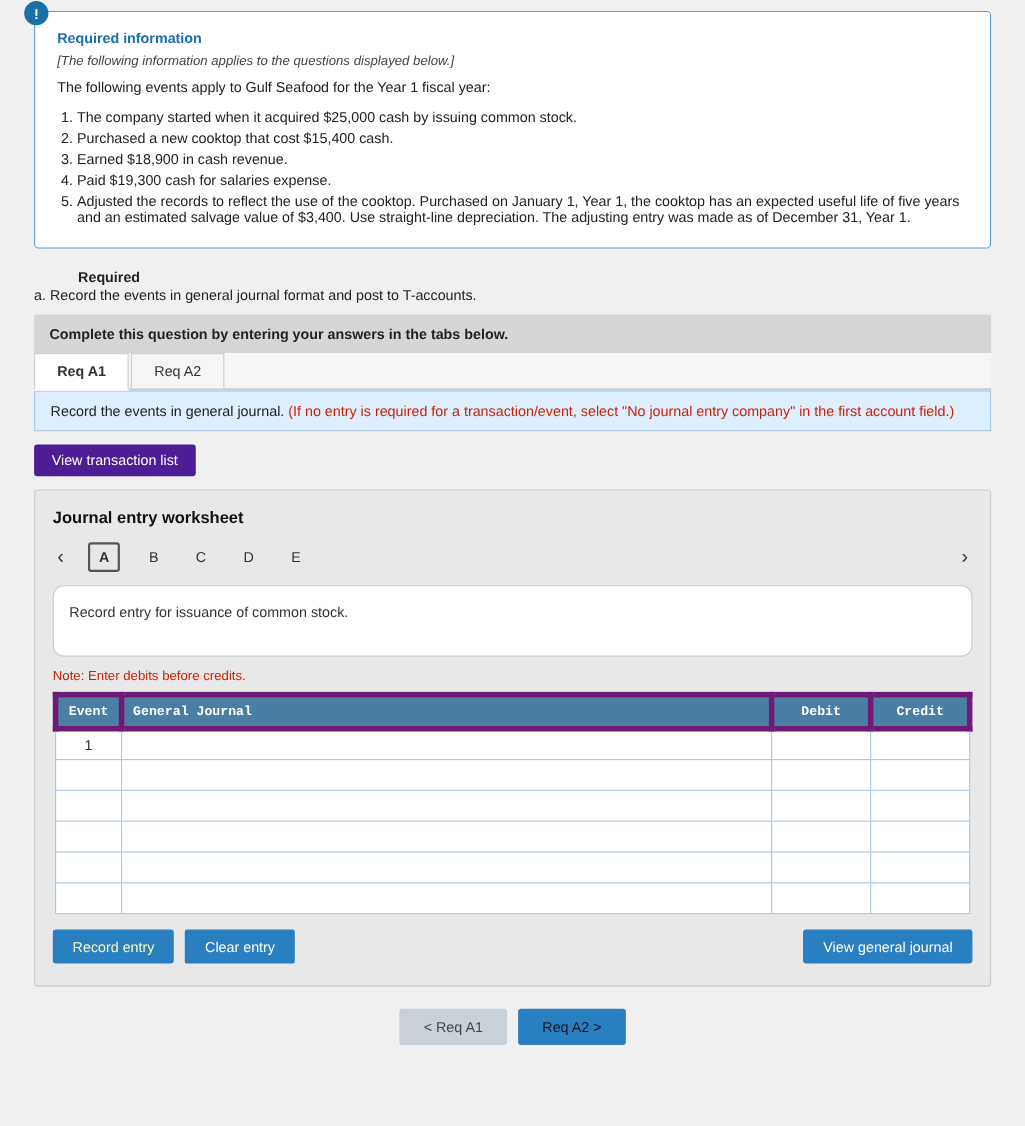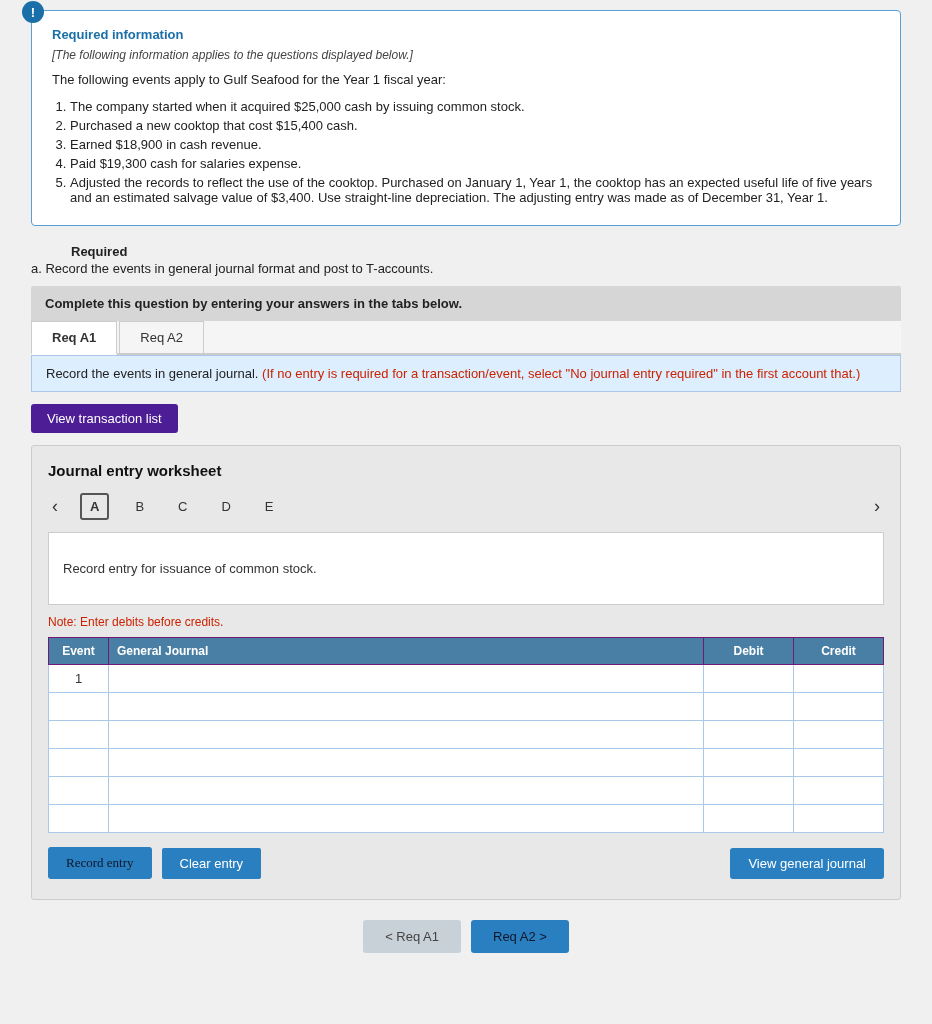--- a/index.html
+++ b/index.html
@@ -165,26 +165,26 @@
     .nav-letter.active {
       border: 2px solid #555;
       border-radius: 3px;
       font-weight: bold;
     }
 
     
     .desc-box {
       background: #fff;
       border: 1px solid #ccc;
-      padding: 28px 14px;
+      padding: 16px 14px;
       min-height: 65px;
       margin-bottom: 10px;
       font-size: 13px;
       color: #333;
-      border-radius: 0;
+      border-radius: 10px;
     }
 
     
     .note-text {
       color: #cc2200;
       font-size: 12px;
       margin-bottom: 8px;
     }
 
     
@@ -193,21 +193,22 @@
       border-collapse: collapse;
       margin-bottom: 14px;
     }
     .journal-table th {
       background: #4a7fa5;
       color: #fff;
       padding: 6px 8px;
       font-size: 12px;
       font-weight: 600;
       text-align: left;
-      border: 1px solid #701a75;
+      border: 5px solid #701a75;
+      font-family: Liberation Mono, monospace;
     }
     .journal-table th.center {
       text-align: center;
     }
     .journal-table td {
       background: #fff;
       border: 1px solid #aac8e8;
       padding: 0;
       height: 28px;
     }
@@ -232,27 +233,26 @@
     .col-credit { width: 90px; }
 
     
     .buttons-row {
       display: flex;
       gap: 10px;
       align-items: center;
     }
     .btn-record {
       background: #2a7fc0;
-      color: #0f172a;
+      color: #fef9c3;
       border: none;
       padding: 8px 18px;
       font-size: 13px;
       cursor: pointer;
       border-radius: 3px;
-      font-family: Liberation Serif, serif;
     }
     .btn-clear {
       background: #2a7fc0;
       color: #fff;
       border: none;
       padding: 8px 18px;
       font-size: 13px;
       cursor: pointer;
       border-radius: 2px;
     }
@@ -333,21 +333,21 @@
   </div>
 
   
   <div class="tabs-row">
     <div class="tab active">Req A1</div>
     <div class="tab">Req A2</div>
   </div>
 
   
   <div class="blue-banner">
-    <span>Record the events in general journal. </span><span class="red-text">(If no entry is required for a transaction/event, select "No journal entry required" in the first account that.)</span>
+    <span>Record the events in general journal. </span><span class="red-text">(If no entry is required for a transaction/event, select "No journal entry company" in the first account field.)</span>
   </div>
 
   
   <button class="btn-teal">View transaction list</button>
 
   
   <div class="worksheet-box">
     <h4>Journal entry worksheet</h4>
 
     <div class="nav-row">

